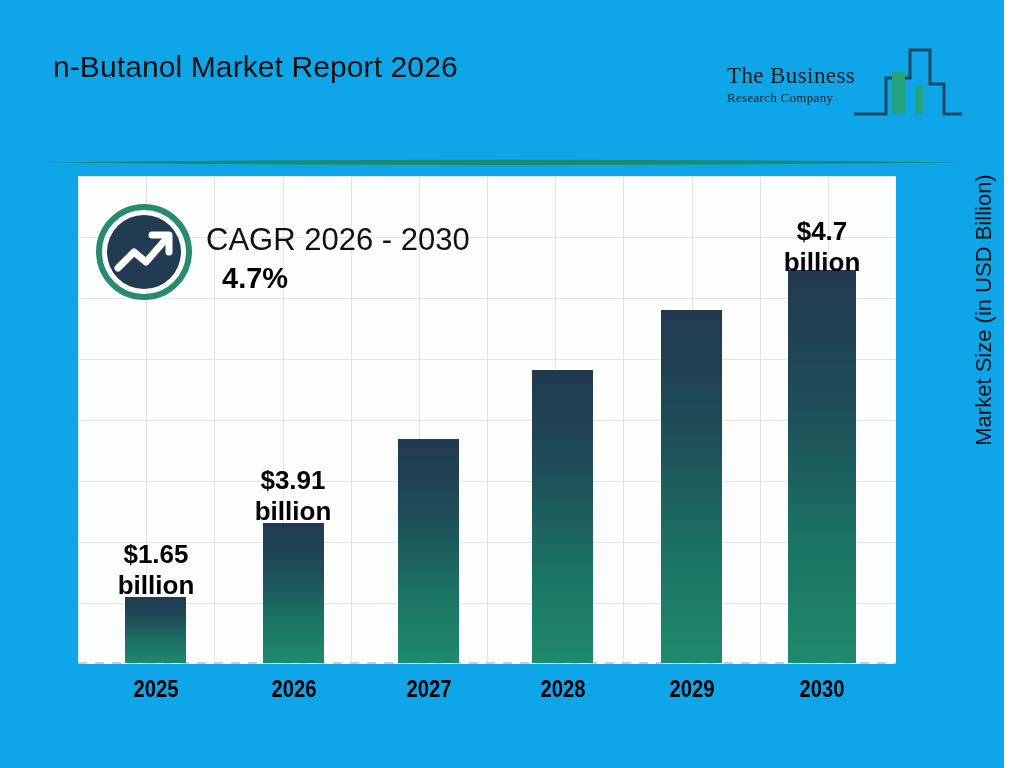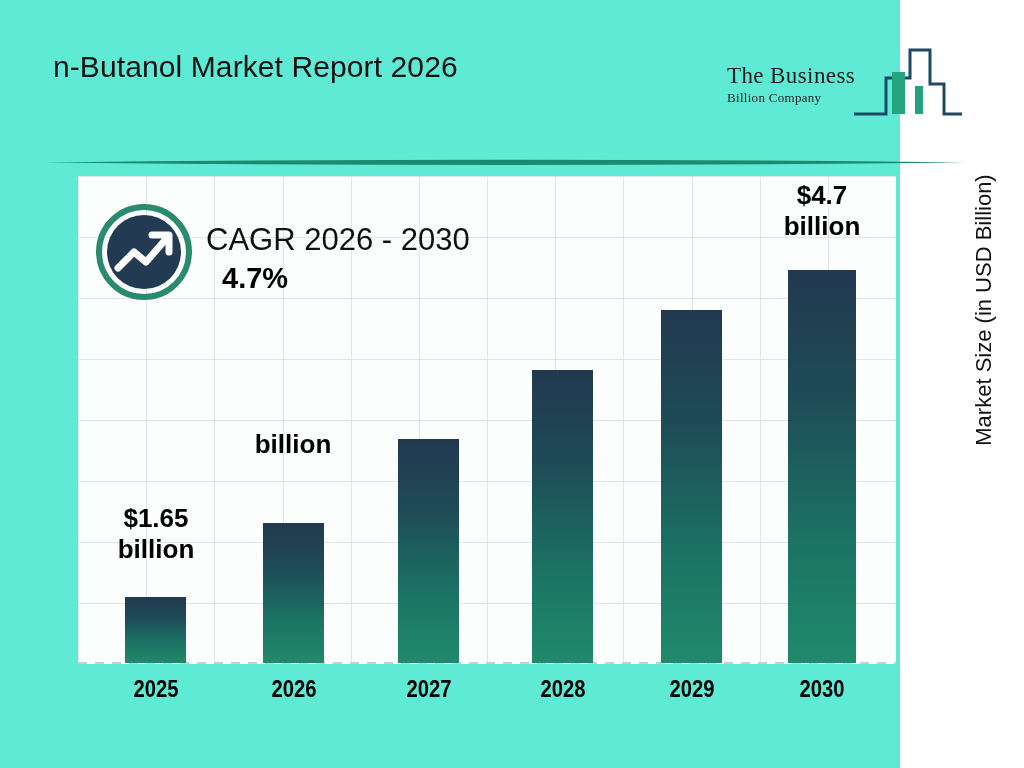--- a/index.html
+++ b/index.html
@@ -8,23 +8,23 @@
   }
   body {
     width: 1024px;
     height: 768px;
     background: #ffffff;
     font-family: "Liberation Sans", sans-serif;
     overflow: hidden;
   }
   #slide {
     position: relative;
-    width: 900px;
+    width: 1004px;
     height: 768px;
-    background: #5eead4;
+    background: #0ea5e9;
   }
 
   
   #page-title {
     position: absolute;
     left: 53px;
     top: 50px;
     font-size: 30px;
     color: #111111;
     letter-spacing: 0.1px;
@@ -116,20 +116,21 @@
     background: linear-gradient(to bottom, #22394f 0%, #1e4b57 32%, #1b7263 68%, #208a6c 100%);
   }
   .bar-label {
     position: absolute;
     text-align: center;
     font-size: 26px;
     font-weight: bold;
     color: #000000;
     line-height: 1.18;
     white-space: nowrap;
+    margin-top: 36px;
   }
   .x-tick {
     position: absolute;
     top: 676px;
     text-align: center;
     font-size: 23px;
     font-weight: bold;
     color: #000000;
     font-family: "Liberation Sans Narrow", "Liberation Sans", sans-serif;
     transform: scaleX(0.88);
@@ -185,21 +186,21 @@
 </head>
 <body>
 
 <div id="slide">
 
   <div id="page-title">n-Butanol Market Report 2026</div>
 
   <div id="brand-logo">
     <div class="logo-text">
       <div class="logo-line1">The Business</div>
-      <div class="logo-line2">Billion Company</div>
+      <div class="logo-line2">Research Company</div>
     </div>
     <svg width="112" height="84" viewBox="0 0 112 84">
       <path d="M2 76 L34 76 L34 40 L58 40 L58 12 L78 12 L78 46 L92 46 L92 76 L110 76" fill="none" stroke="#1d4a63" stroke-width="3"></path>
       <rect x="40" y="34" width="13" height="42" fill="#23a47e"></rect>
       <rect x="63" y="48" width="8" height="28" fill="#23a47e"></rect>
     </svg>
   </div>
 
   <svg id="title-divider" viewBox="0 0 920 9" preserveAspectRatio="none">
     <path d="M0 4.6 Q460 -1.2 920 4.6 Q460 9.6 0 4.6 Z" fill="#1d8a6f"></path>
@@ -216,20 +217,21 @@
     <div class="bar" style="left:532px; top:370px; width:61px; height:293px;"></div>
     <div class="bar" style="left:661px; top:310px; width:61px; height:353px;"></div>
     <div class="bar" style="left:788px; top:270px; width:68px; height:393px;"></div>
 
     <div class="bar-label" style="left:95px; top:503px; width:122px;">
       <div>$1.65</div>
       <div>billion</div>
     </div>
 
     <div class="bar-label" style="left:232px; top:429px; width:122px;">
+      <div>$3.91</div>
       <div>billion</div>
     </div>
 
     <div class="bar-label" style="left:761px; top:180px; width:122px;">
       <div>$4.7</div>
       <div>billion</div>
     </div>
 
     <div class="x-tick" style="left:115px; width:82px;">2025</div>
     <div class="x-tick" style="left:253px; width:82px;">2026</div>

